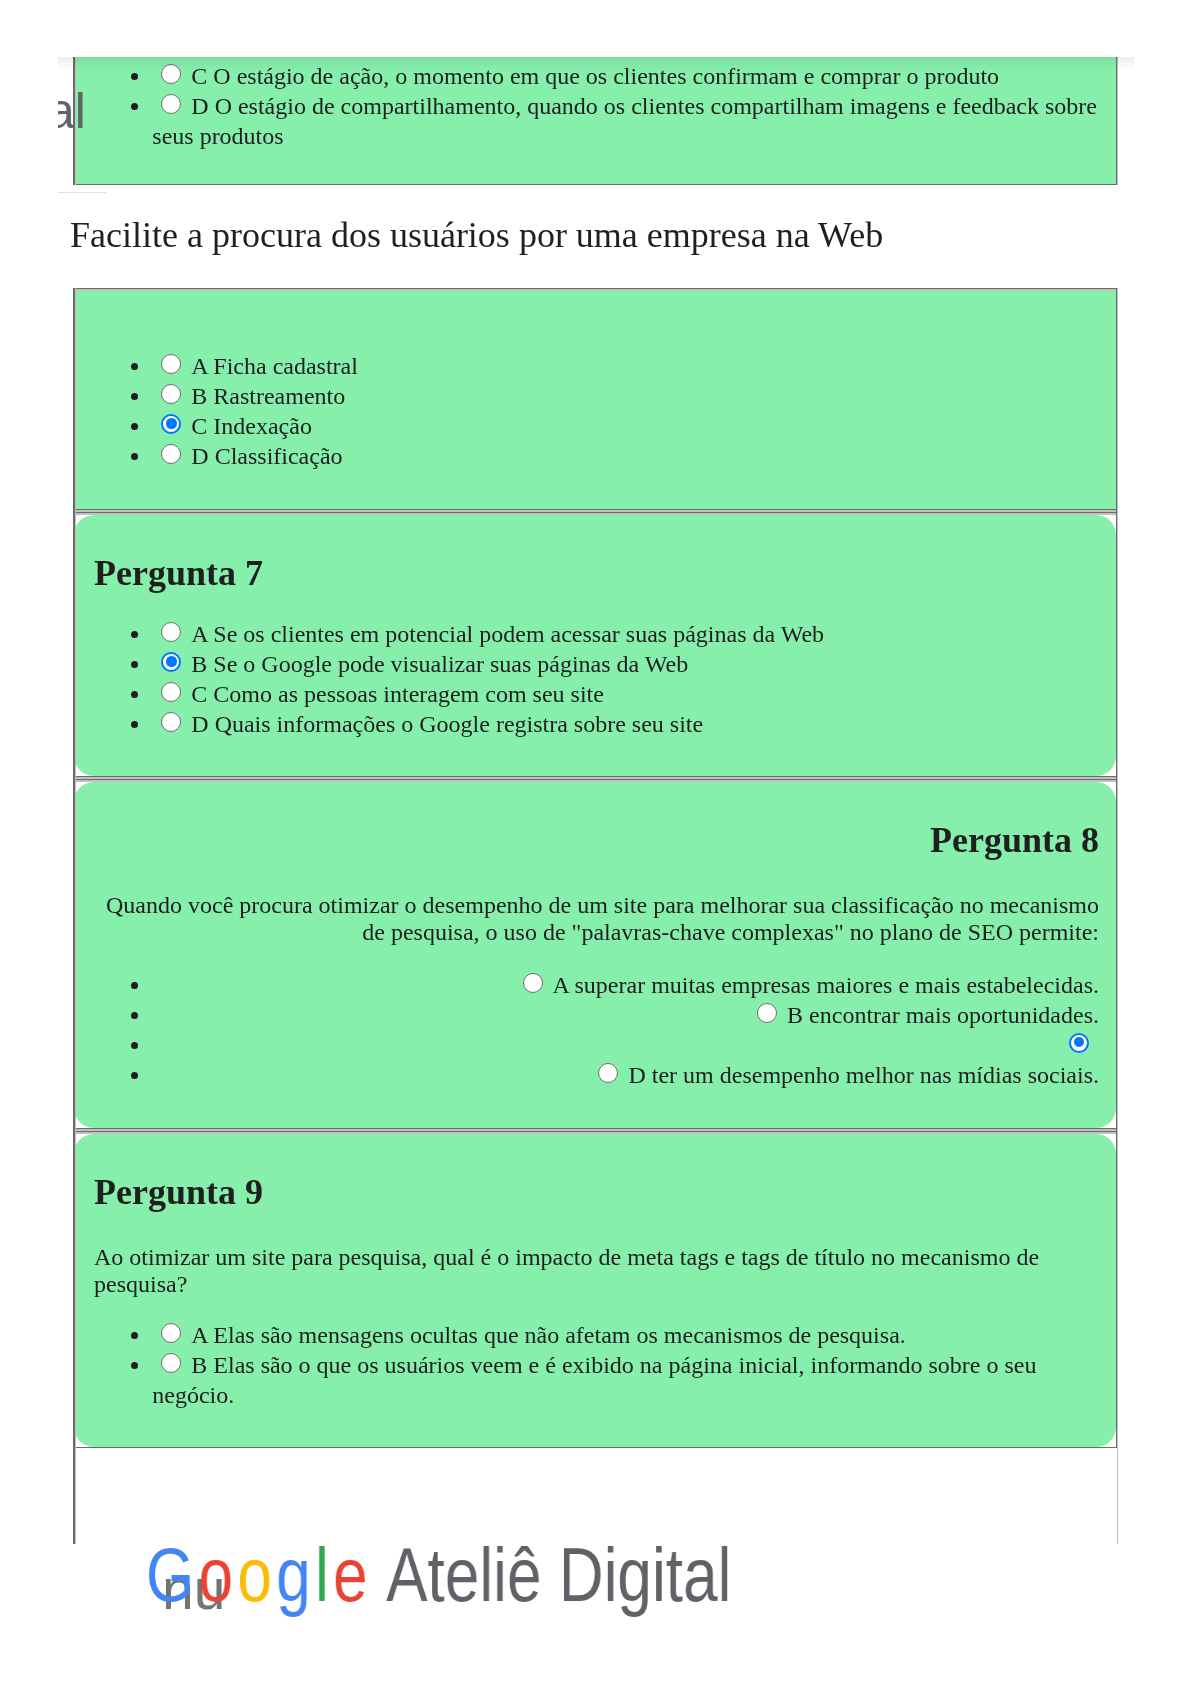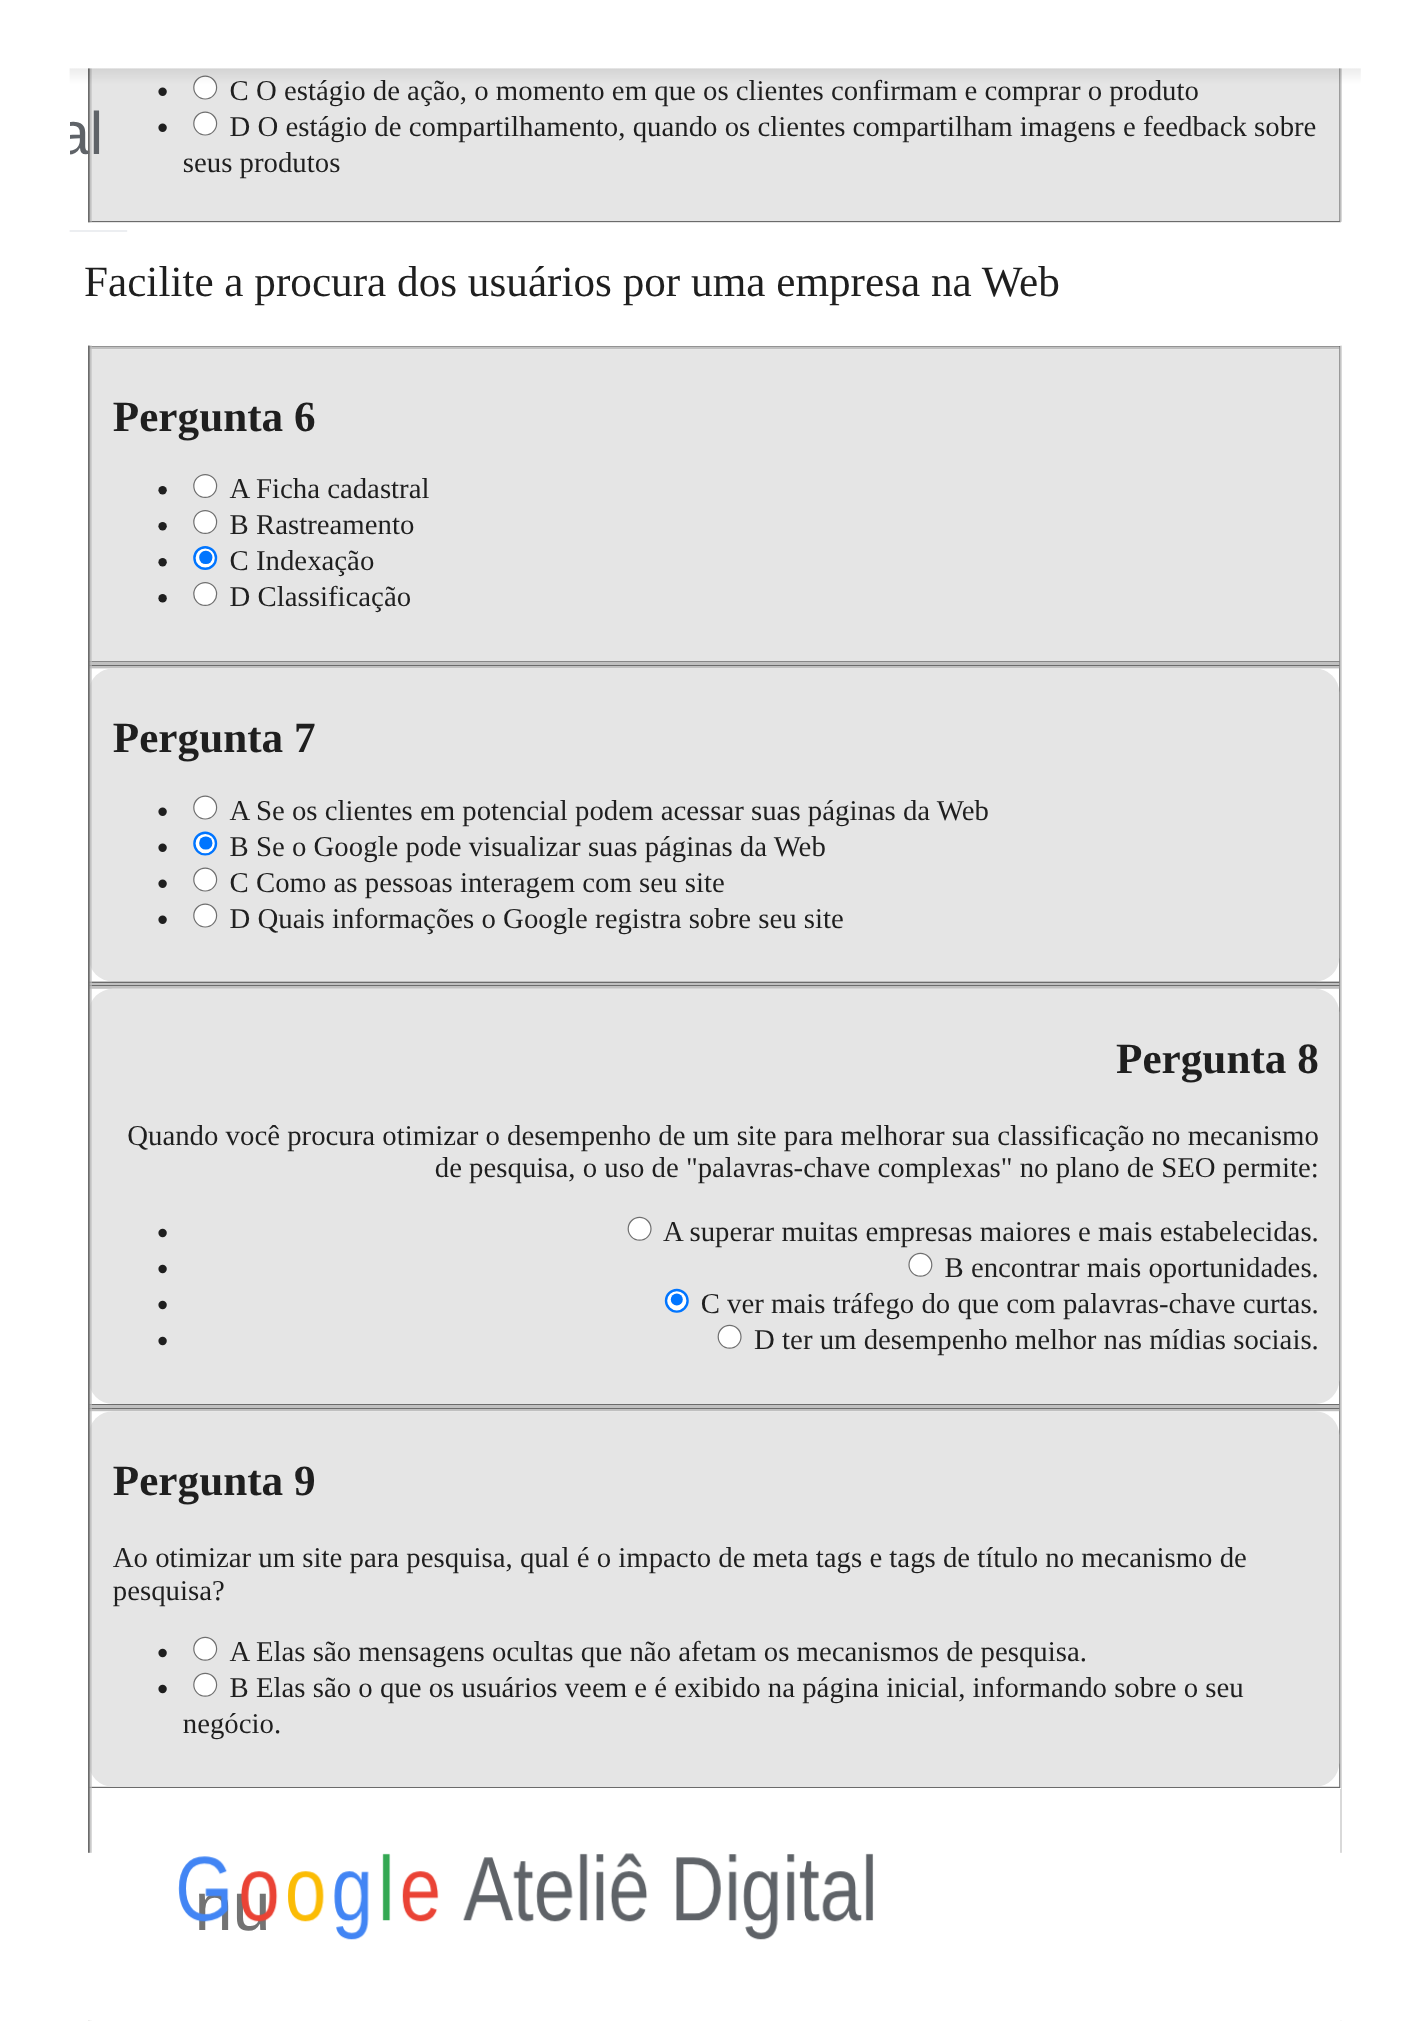--- a/index.html
+++ b/index.html
@@ -32,21 +32,21 @@
   .header-mask{position:absolute;left:0;top:0;width:1190px;height:57px;background:#fff;z-index:8;}
   .header-shadow{position:absolute;left:58px;top:57px;width:1076px;height:13px;z-index:8;
      background:linear-gradient(to bottom, rgba(0,0,0,0.075), rgba(0,0,0,0));}
 
   
   .quiz-outer{
     position:absolute;left:73px;width:1044px;will-change:transform;
     border:1px solid #6b6b6b;background:#fff;box-sizing:border-box;z-index:2;
   }
   .qbox{
-    background:#e5e5e5;box-sizing:border-box;
+    background:#86efac;box-sizing:border-box;
     padding:35px 17px 38px 20px;
   }
   .sep ~ .qbox{padding-top:37px;padding-bottom:37px;border-radius:20px;}
   .qbox.q-idx3 ul.answers{padding-top:22px;}
   .qbox.q-idx2 ul.answers{padding-top:23.5px;}
   .qbox.q-idx2{padding-bottom:38.5px;text-align:right;}
   #panel-top .qbox{padding-bottom:33px;}
   
   .sep{height:6px;background:linear-gradient(to bottom,
         #6b6b6b 0 1px, #c0c0c0 1px 3px, #6b6b6b 3px 4px, #c0c0c0 4px 6px);}
@@ -107,21 +107,20 @@
         <li><span class="radio"></span><span>D O estágio de compartilhamento, quando os clientes compartilham imagens e feedback sobre seus produtos</span></li>
       </ul>
     </div>
   </div>
 
 <h1 class="section">Facilite a procura dos usuários por uma empresa na Web</h1>
 
 <div class="quiz-outer" id="panel-main" style="top: 288px;">
     <div class="toplight"></div>
     <div class="qbox q-idx0">
-      <div class="q-title">Pergunta 6</div>
       <ul class="answers">
         <li><span class="radio"></span><span>A Ficha cadastral</span></li>
         <li><span class="radio"></span><span>B Rastreamento</span></li>
         <li><span class="radio on"></span><span>C Indexação</span></li>
         <li><span class="radio"></span><span>D Classificação</span></li>
       </ul>
     </div>
     <div class="sep"></div>
     <div class="qbox q-idx1">
       <div class="q-title">Pergunta 7</div>
@@ -132,21 +131,21 @@
         <li><span class="radio"></span><span>D Quais informações o Google registra sobre seu site</span></li>
       </ul>
     </div>
     <div class="sep"></div>
     <div class="qbox q-idx2">
       <div class="q-title">Pergunta 8</div>
       <div class="q-text">Quando você procura otimizar o desempenho de um site para melhorar sua classificação no mecanismo de pesquisa, o uso de "palavras-chave complexas" no plano de SEO permite:</div>
       <ul class="answers">
         <li><span class="radio"></span><span>A superar muitas empresas maiores e mais estabelecidas.</span></li>
         <li><span class="radio"></span><span>B encontrar mais oportunidades.</span></li>
-        <li><span class="radio on"></span><span>C ver mais tráfego do que com palavras-chave curtas.</span></li>
+        <li><span class="radio on"></span></li>
         <li><span class="radio"></span><span>D ter um desempenho melhor nas mídias sociais.</span></li>
       </ul>
     </div>
     <div class="sep"></div>
     <div class="qbox q-idx3">
       <div class="q-title">Pergunta 9</div>
       <div class="q-text">Ao otimizar um site para pesquisa, qual é o impacto de meta tags e tags de título no mecanismo de pesquisa?</div>
       <ul class="answers">
         <li><span class="radio"></span><span>A Elas são mensagens ocultas que não afetam os mecanismos de pesquisa.</span></li>
         <li><span class="radio"></span><span>B Elas são o que os usuários veem e é exibido na página inicial, informando sobre o seu negócio.</span></li>

